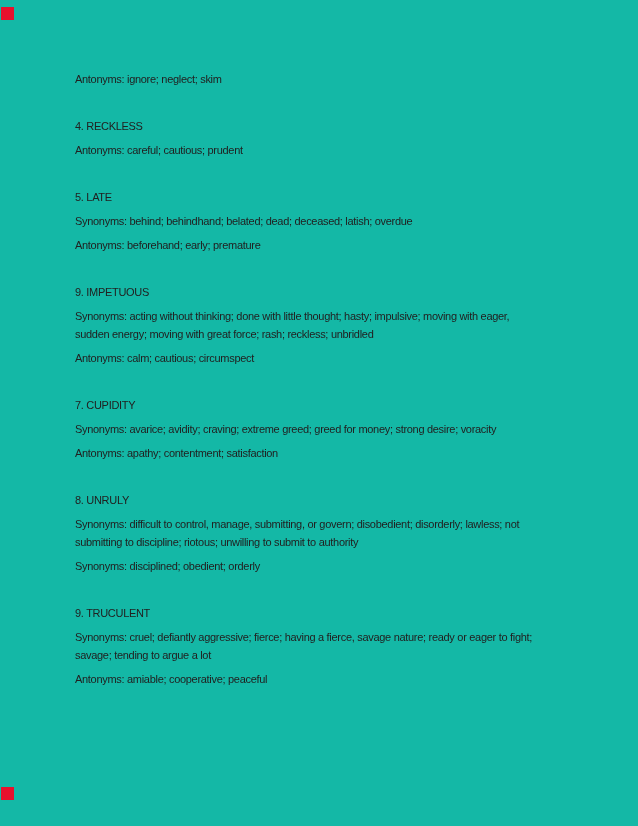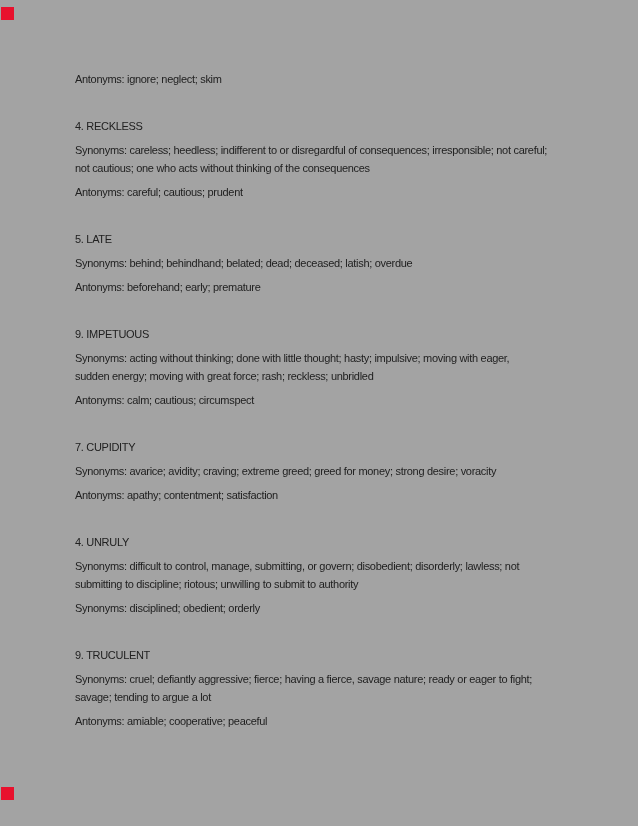--- a/index.html
+++ b/index.html
@@ -26,34 +26,30 @@
     left: 1px;
     width: 13px;
     height: 13px;
   }
   .mark-top { top: 7px; }
   .mark-bottom { top: 787px; }
 </style>
 </head>
 <body>
 
-<div class="page" style="background: #a3a3a3; color: rgb(33, 33, 33);">
+<div class="page" style="background: #14b8a6; color: rgb(33, 33, 33);">
 
   <div class="corner-mark mark-top" style="background: rgb(232, 17, 45);"></div>
 
   <div class="content">
 
     <div class="line fragment">Antonyms: ignore; neglect; skim</div>
 
     <div class="section">
       <div class="para line heading">4. RECKLESS</div>
-      <div class="para">
-        <div class="line">Synonyms: careless; heedless; indifferent to or disregardful of consequences; irresponsible; not careful;</div>
-        <div class="line">not cautious; one who acts without thinking of the consequences</div>
-      </div>
       <div class="para line">Antonyms: careful; cautious; prudent</div>
     </div>
 
     <div class="section">
       <div class="para line heading">5. LATE</div>
       <div class="para">
         <div class="line">Synonyms: behind; behindhand; belated; dead; deceased; latish; overdue</div>
       </div>
       <div class="para line">Antonyms: beforehand; early; premature</div>
     </div>
@@ -69,21 +65,21 @@
 
     <div class="section">
       <div class="para line heading">7. CUPIDITY</div>
       <div class="para">
         <div class="line">Synonyms: avarice; avidity; craving; extreme greed; greed for money; strong desire; voracity</div>
       </div>
       <div class="para line">Antonyms: apathy; contentment; satisfaction</div>
     </div>
 
     <div class="section">
-      <div class="para line heading">4. UNRULY</div>
+      <div class="para line heading">8. UNRULY</div>
       <div class="para">
         <div class="line">Synonyms: difficult to control, manage, submitting, or govern; disobedient; disorderly; lawless; not</div>
         <div class="line">submitting to discipline; riotous; unwilling to submit to authority</div>
       </div>
       <div class="para line">Synonyms: disciplined; obedient; orderly</div>
     </div>
 
     <div class="section">
       <div class="para line heading">9. TRUCULENT</div>
       <div class="para">

